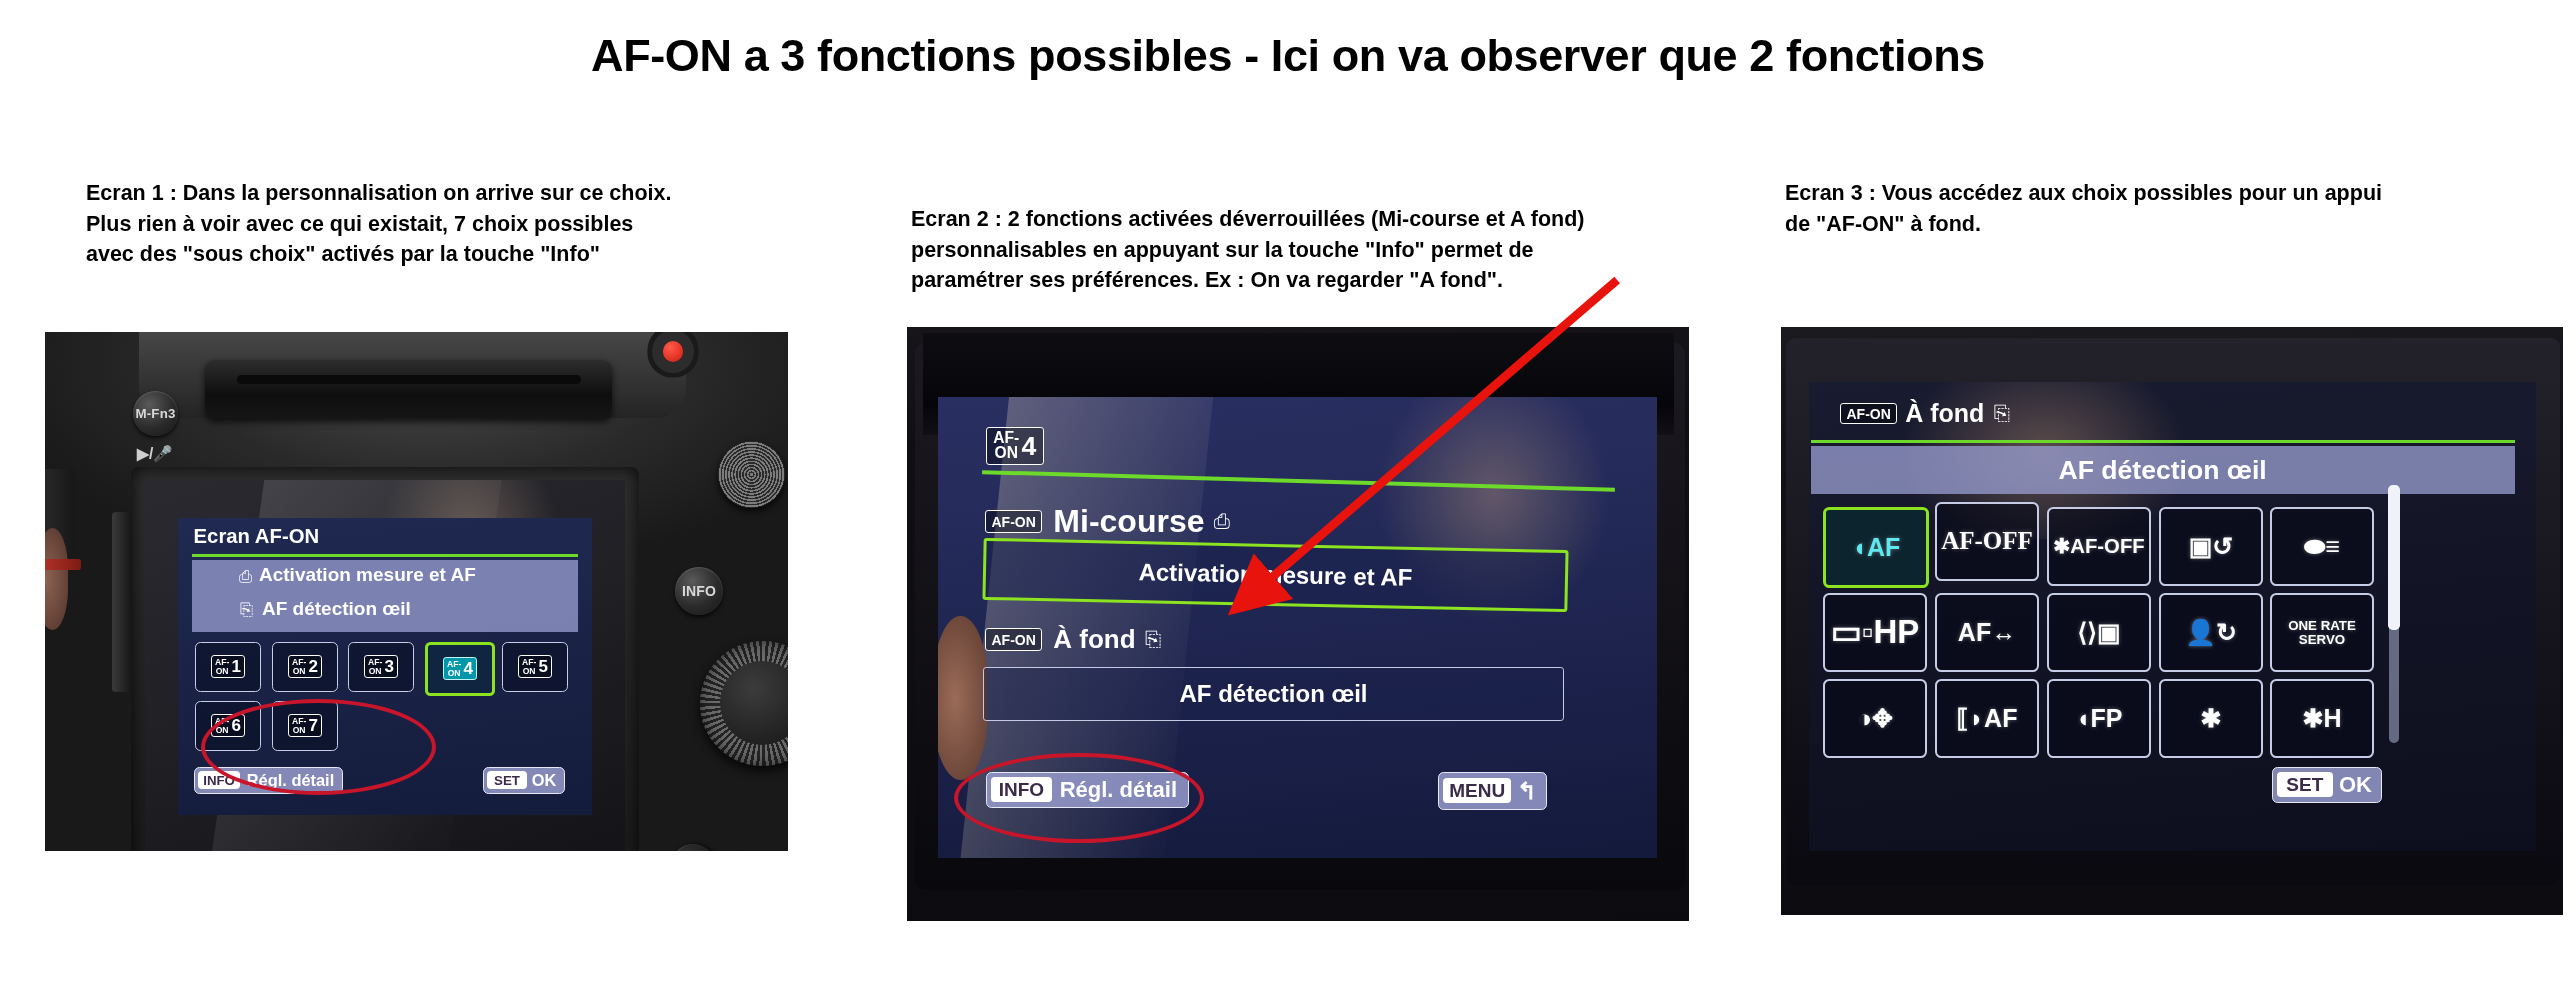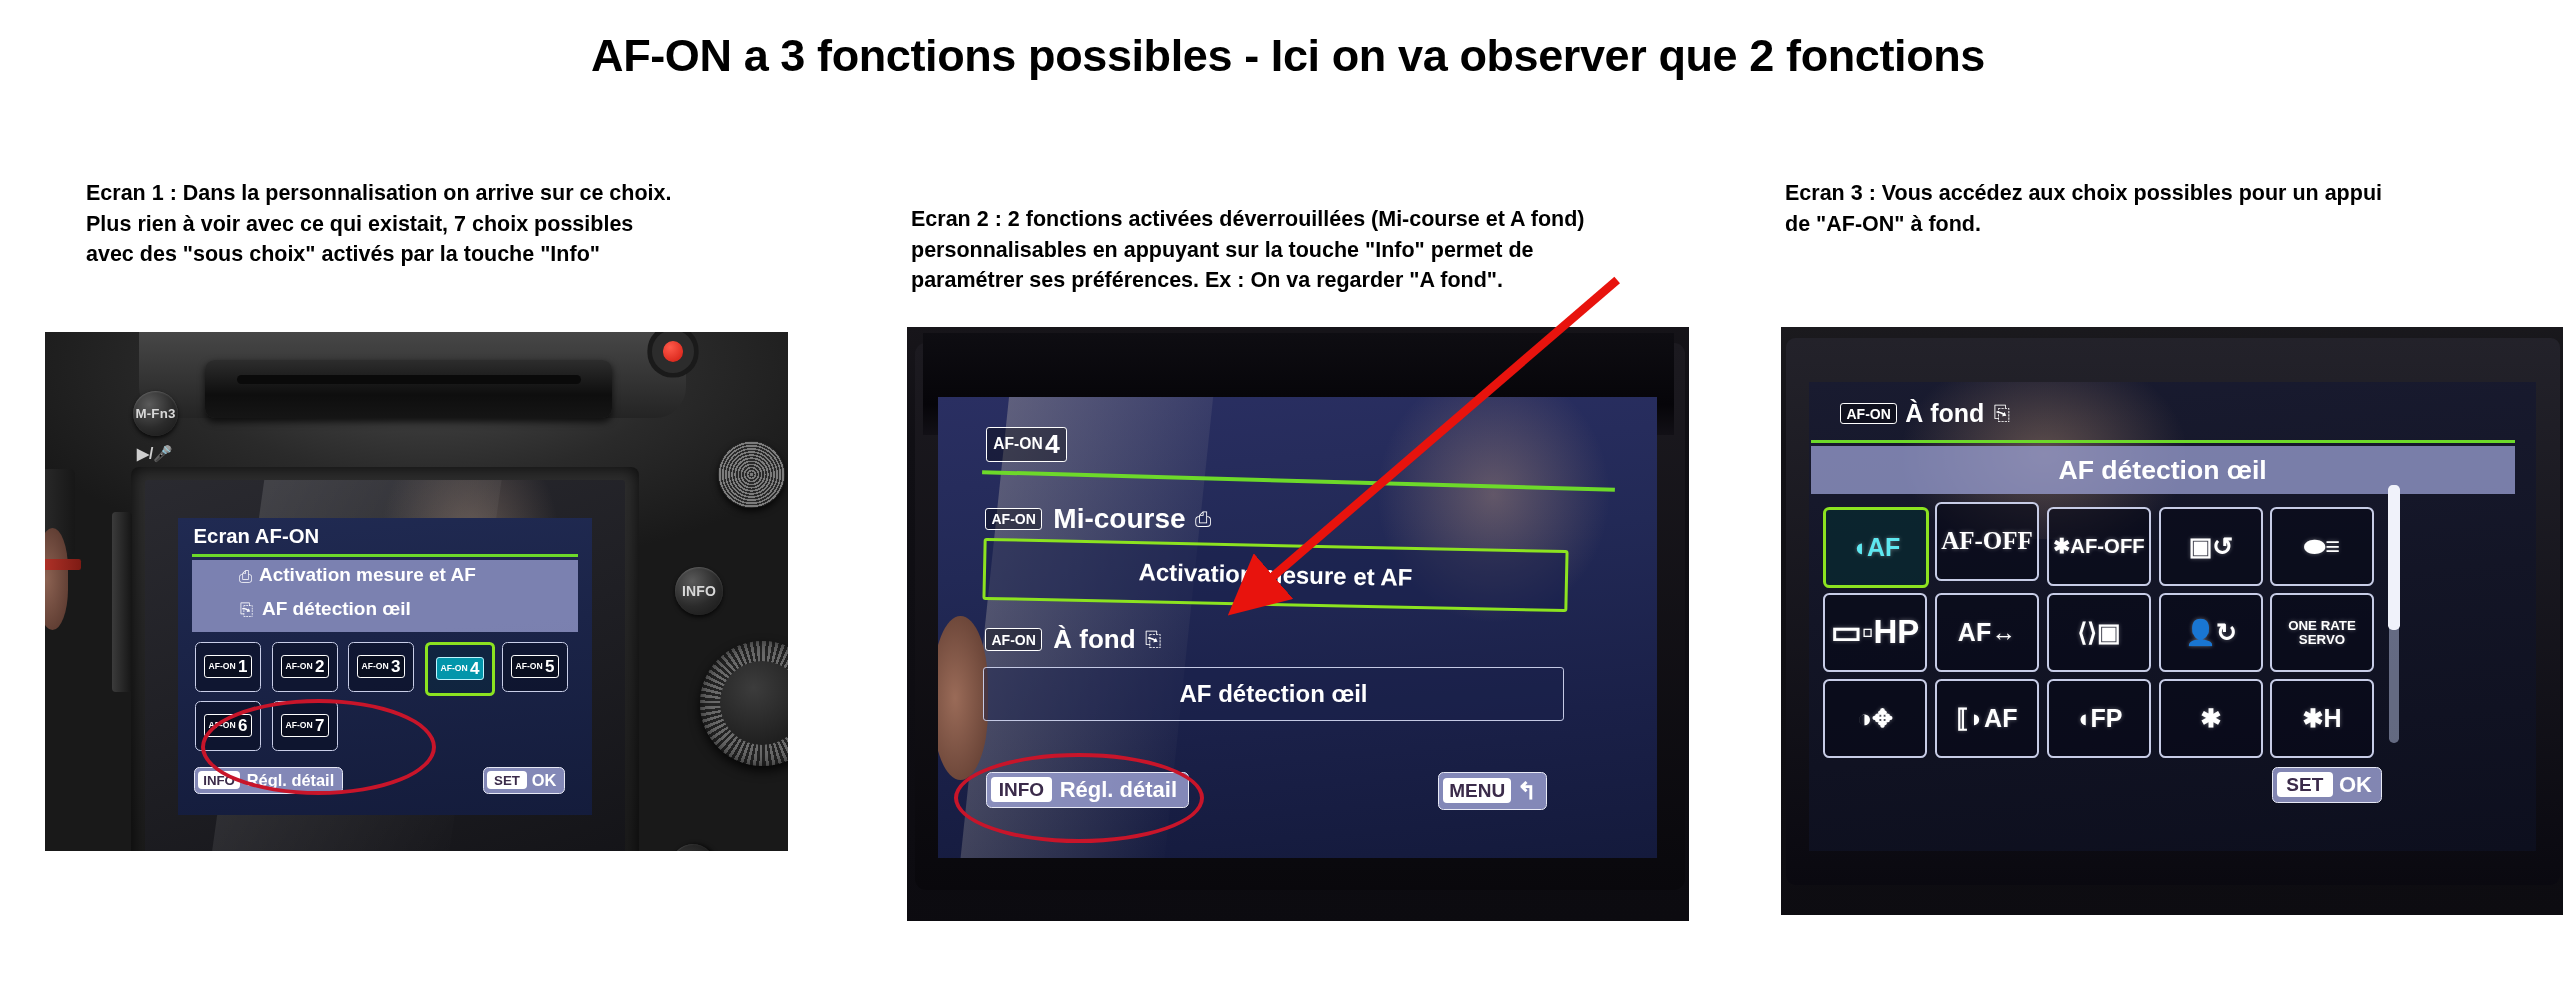--- a/index.html
+++ b/index.html
@@ -105,21 +105,21 @@
   
   .menu-title{color:#ffffff;font-weight:bold;font-family:"Liberation Sans",sans-serif;}
   .green-rule{background:#6dd92a;}
   .lav-band{background:rgba(150,155,205,.78);}
   .tile{background:rgba(8,12,32,.55);border:1.6px solid #c9cee8;border-radius:5.5px;
         display:flex;align-items:center;justify-content:center;}
   .tile.sel{border:3.1px solid #8ce320;background:rgba(10,40,60,.55);}
   .afon-chip{border:1.6px solid #ffffff;border-radius:3.1px;background:rgba(0,0,0,.35);
         display:flex;align-items:center;color:#fff;font-weight:bold;line-height:1;
         font-family:"Liberation Sans",sans-serif;}
-  .afon-chip .stack{display:flex;align-items:center;line-height:.95;}
+  .afon-chip .stack{display:flex;flex-direction:column;align-items:center;line-height:.95;}
   .btnhint{display:inline-flex;align-items:center;background:rgba(150,155,205,.85);
         border:1.6px solid #e7e9f5;border-radius:5.5px;color:#fff;font-weight:bold;}
   .hintkey{background:#ffffff;color:#3b2b4a;border-radius:3.9px;font-weight:bold;
         display:inline-block;text-align:center;}
   .ellipse{position:absolute;border:4.7px solid #c8152a;border-radius:50%;
         pointer-events:none;background:transparent;}
 
   
   #p2-bezel{position:absolute;left:7.8px;top:15.6px;width:770px;height:547px;
      background:linear-gradient(180deg,#1c1a20,#09080c);border-radius:11px;}
@@ -305,21 +305,21 @@
       <span class="stack">
         <span>AF-</span>
         <span>ON</span>
       </span>
       <span style="font-size:26.6px;margin-left:2.3px;">4</span>
     </div>
     <div class="green-rule" style="position:absolute;left:44px;top:82px;width:633px;height:3.9px;transform:rotate(1.6deg);"></div>
 
     <div style="position:absolute;left:47px;top:106px;display:flex;align-items:center;">
       <span class="afon-chip" style="padding:3.1px 5.5px;font-size:14px;">AF-ON</span>
-      <span style="color:#fff;font-size:28px;font-weight:bold;margin-left:11px;">Mi-course</span>
+      <span style="color:#fff;font-size:32px;font-weight:bold;margin-left:11px;">Mi-course</span>
       <span style="color:#fff;font-size:20.3px;margin-left:9.4px;">⎙</span>
     </div>
     <div style="position:absolute;left:45px;top:147px;width:579px;height:56px;
          border:3.1px solid #8ce320;border-radius:3.1px;display:flex;align-items:center;justify-content:center;
          background:rgba(26,33,76,.55);transform:rotate(1.2deg);">
       <span style="color:#ffffff;font-size:24px;font-weight:bold;">Activation mesure et AF</span>
     </div>
 
     <div style="position:absolute;left:47px;top:227px;display:flex;align-items:center;">
       <span class="afon-chip" style="padding:3.1px 5.5px;font-size:14px;">AF-ON</span>

